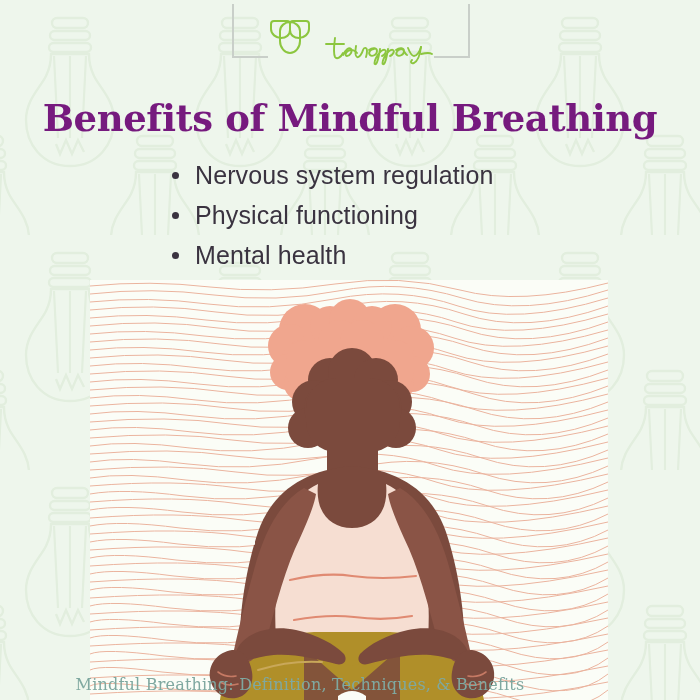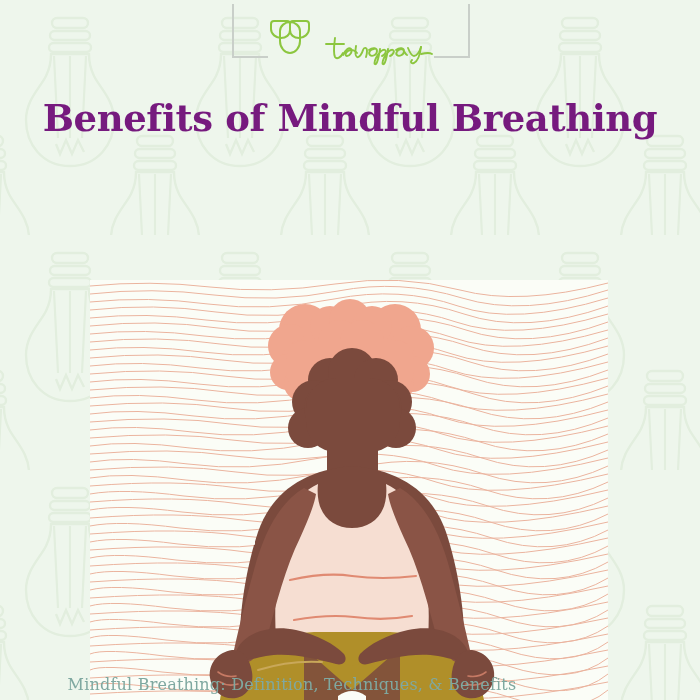--- a/index.html
+++ b/index.html
@@ -142,20 +142,21 @@
     left: 0;
     top: 675px;
     width: 584px;
     text-align: center;
     z-index: 5;
     font-family: "DejaVu Serif", "Liberation Serif", serif;
     font-size: 16px;
     color: #7fa8a0;
     letter-spacing: 0.2px;
     white-space: nowrap;
+    padding-left: 8px;
   }
 </style>
 </head>
 <body>
 
 <div id="canvas">
 
   <div id="bg-pattern">
     <svg width="700" height="700" viewBox="0 0 700 700" xmlns="http://www.w3.org/2000/svg">
       <defs>
@@ -217,20 +218,34 @@
             <path d="M99 11 C98 19 96 25 92 27 C89 28 88 26 90 24"></path>
             <path d="M99 18 C103 17 107 16 110 18"></path>
           </g>
         </svg>
       </div>
     </div>
   </div>
 
   <div id="title">Benefits of Mindful Breathing</div>
 
+  <ul id="bullets">
+    <li>
+      <span class="dot"></span>
+      <span>Nervous system regulation</span>
+    </li>
+    <li>
+      <span class="dot"></span>
+      <span>Physical functioning</span>
+    </li>
+    <li>
+      <span class="dot"></span>
+      <span>Mental health</span>
+    </li>
+  </ul>
 
   <div id="illustration">
     <svg width="518" height="420" viewBox="0 0 518 420" xmlns="http://www.w3.org/2000/svg">
       <defs>
         <clipPath id="panelclip">
             <rect x="0" y="0" width="518" height="420"></rect>
           </clipPath>
         <g id="wavegroup"></g>
       </defs>
 

